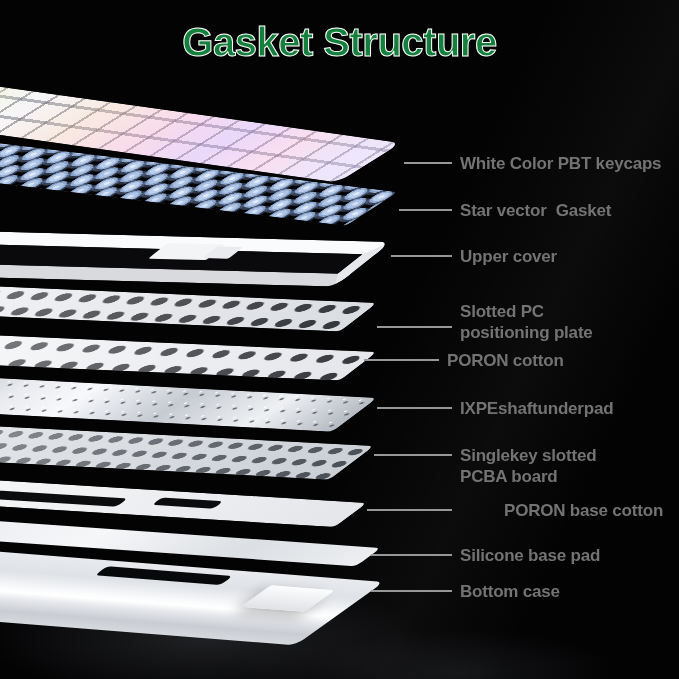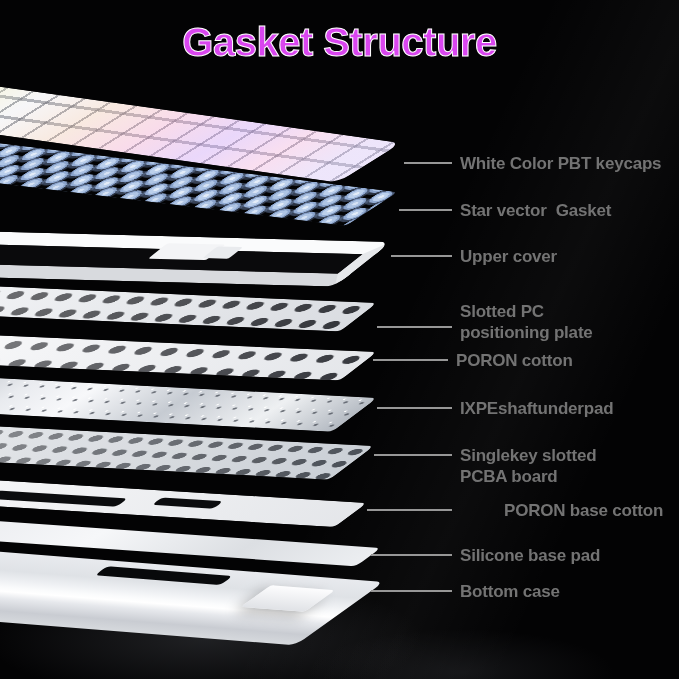--- a/index.html
+++ b/index.html
@@ -12,21 +12,21 @@
   #floor{
     position:absolute;inset:0;z-index:0;
     background:
       radial-gradient(46% 13% at 30% 94%, rgba(98,101,108,.30), transparent 70%),
       radial-gradient(32% 9% at 68% 99%, rgba(82,85,92,.22), transparent 70%),
       linear-gradient(115deg, transparent 55%, rgba(255,255,255,.035) 70%, transparent 82%);
   }
   
   #title{
     position:absolute;top:20px;left:0;width:100%;z-index:30;
-    text-align:center;color:#d946ef;font-size:40px;font-weight:bold;
+    text-align:center;color:#15803d;font-size:40px;font-weight:bold;
     letter-spacing:-.5px;-webkit-text-stroke:1px #fff;
   }
   
   .layer{position:absolute;transform-origin:100% 0;border-radius:5px;}
   #layer-keycaps{
     left:-99px;top:143px;width:500px;height:48px;z-index:1;border-radius:9px;
     transform:rotate(8deg) skewX(-50deg);
     background-color:#f6f6f8;
     background-image:
       linear-gradient(97deg, rgba(150,205,255,.45) 0%, rgba(185,240,210,.40) 10%,
@@ -120,21 +120,21 @@
   
   #labels{position:absolute;inset:0;z-index:20;}
   .label-row{position:absolute;display:flex;align-items:flex-start;}
   .leader{height:2px;background:#979797;margin-top:9px;margin-right:8px;flex:none;}
   .label-text{font-size:17px;font-weight:bold;line-height:21px;color:#737373;letter-spacing:-.2px;}
   .label-text div{white-space:pre;}
   .label-row:nth-child(1){left:404px;top:153px;}  .label-row:nth-child(1) .leader{width:48px;}
   .label-row:nth-child(2){left:399px;top:200px;}  .label-row:nth-child(2) .leader{width:53px;}
   .label-row:nth-child(3){left:391px;top:246px;}  .label-row:nth-child(3) .leader{width:61px;}
   .label-row:nth-child(4){left:377px;top:301px;align-items:center;}  .label-row:nth-child(4) .leader{width:75px;}
-  .label-row:nth-child(5){left:373px;top:350px;}  .label-row:nth-child(5) .leader{width:75px;}
+  .label-row:nth-child(5){left:364px;top:350px;}  .label-row:nth-child(5) .leader{width:75px;}
   .label-row:nth-child(6){left:377px;top:398px;}  .label-row:nth-child(6) .leader{width:75px;}
   .label-row:nth-child(7){left:374px;top:445px;}  .label-row:nth-child(7) .leader{width:78px;}
   .label-row:nth-child(8){left:367px;top:500px;gap:44px;}  .label-row:nth-child(8) .leader{width:85px;}
   .label-row:nth-child(9){left:371px;top:545px;justify-content:center;}  .label-row:nth-child(9) .leader{width:81px;}
   .label-row:nth-child(10){left:371px;top:581px;} .label-row:nth-child(10) .leader{width:81px;}
 </style>
 </head>
 <body>
 
 <div id="stage">

